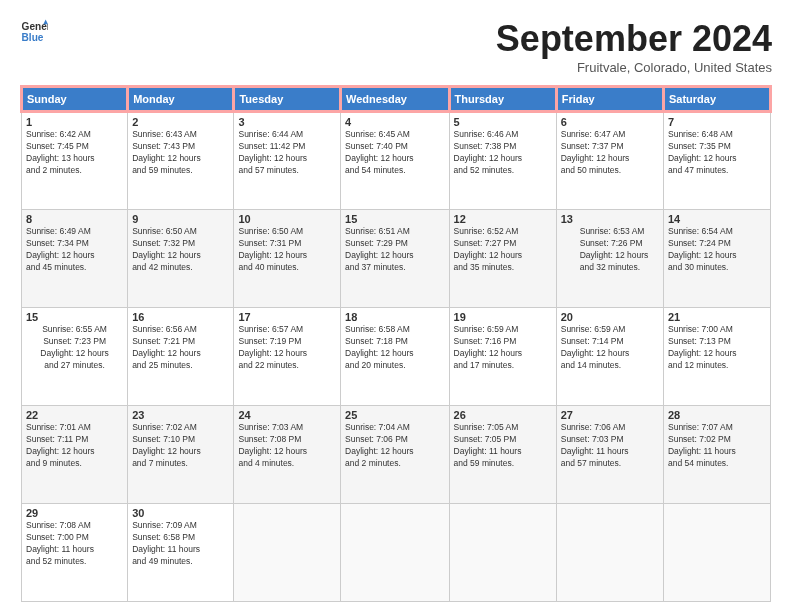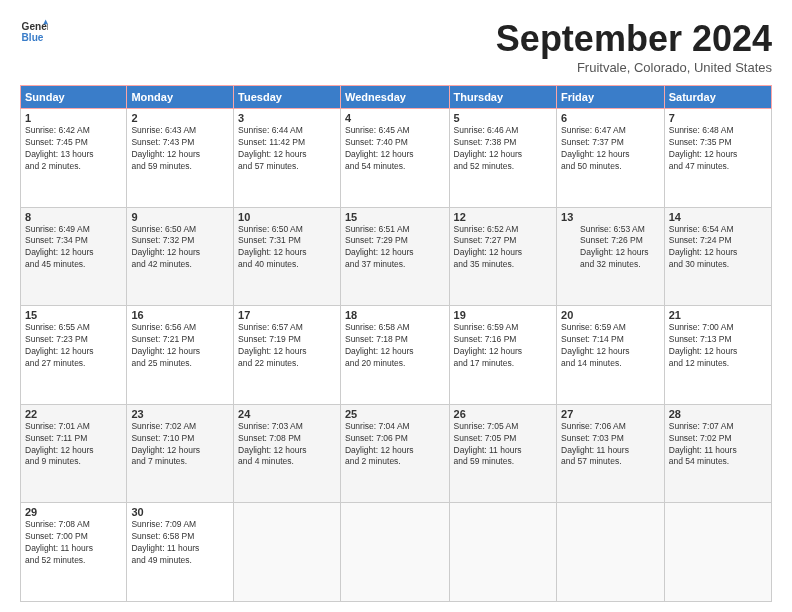--- a/index.html
+++ b/index.html
@@ -49,21 +49,21 @@
       border-collapse: collapse;
       flex: 1;
     }
     .calendar-table th {
       background-color: #3a7dc9;
       color: #fff;
       font-size: 11px;
       font-weight: bold;
       padding: 5px 4px;
       text-align: left;
-      border: 1px solid #fca5a5;
+      border: 3px solid #fca5a5;
     }
     .calendar-table td {
       border: 1px solid #ccc;
       vertical-align: top;
       padding: 3px 4px;
       width: 113px;
       font-size: 9px;
       color: #333;
       background: #fff;
     }
@@ -220,21 +220,21 @@
             <span class="day-number">14</span>
             <div class="day-info" style="white-space: pre-line;">Sunrise: 6:54 AM
 Sunset: 7:24 PM
 Daylight: 12 hours
 and 30 minutes.</div>
           </td>
         </tr>
         <tr>
           <td>
             <span class="day-number">15</span>
-            <div class="day-info" style="white-space: pre-line;">Sunrise: 6:55 AM
+            <div class="day-info" style="white-space: pre-line; text-align: center;">Sunrise: 6:55 AM
 Sunset: 7:23 PM
 Daylight: 12 hours
 and 27 minutes.</div>
           </td>
           <td>
             <span class="day-number">16</span>
             <div class="day-info" style="white-space: pre-line;">Sunrise: 6:56 AM
 Sunset: 7:21 PM
 Daylight: 12 hours
 and 25 minutes.</div>

